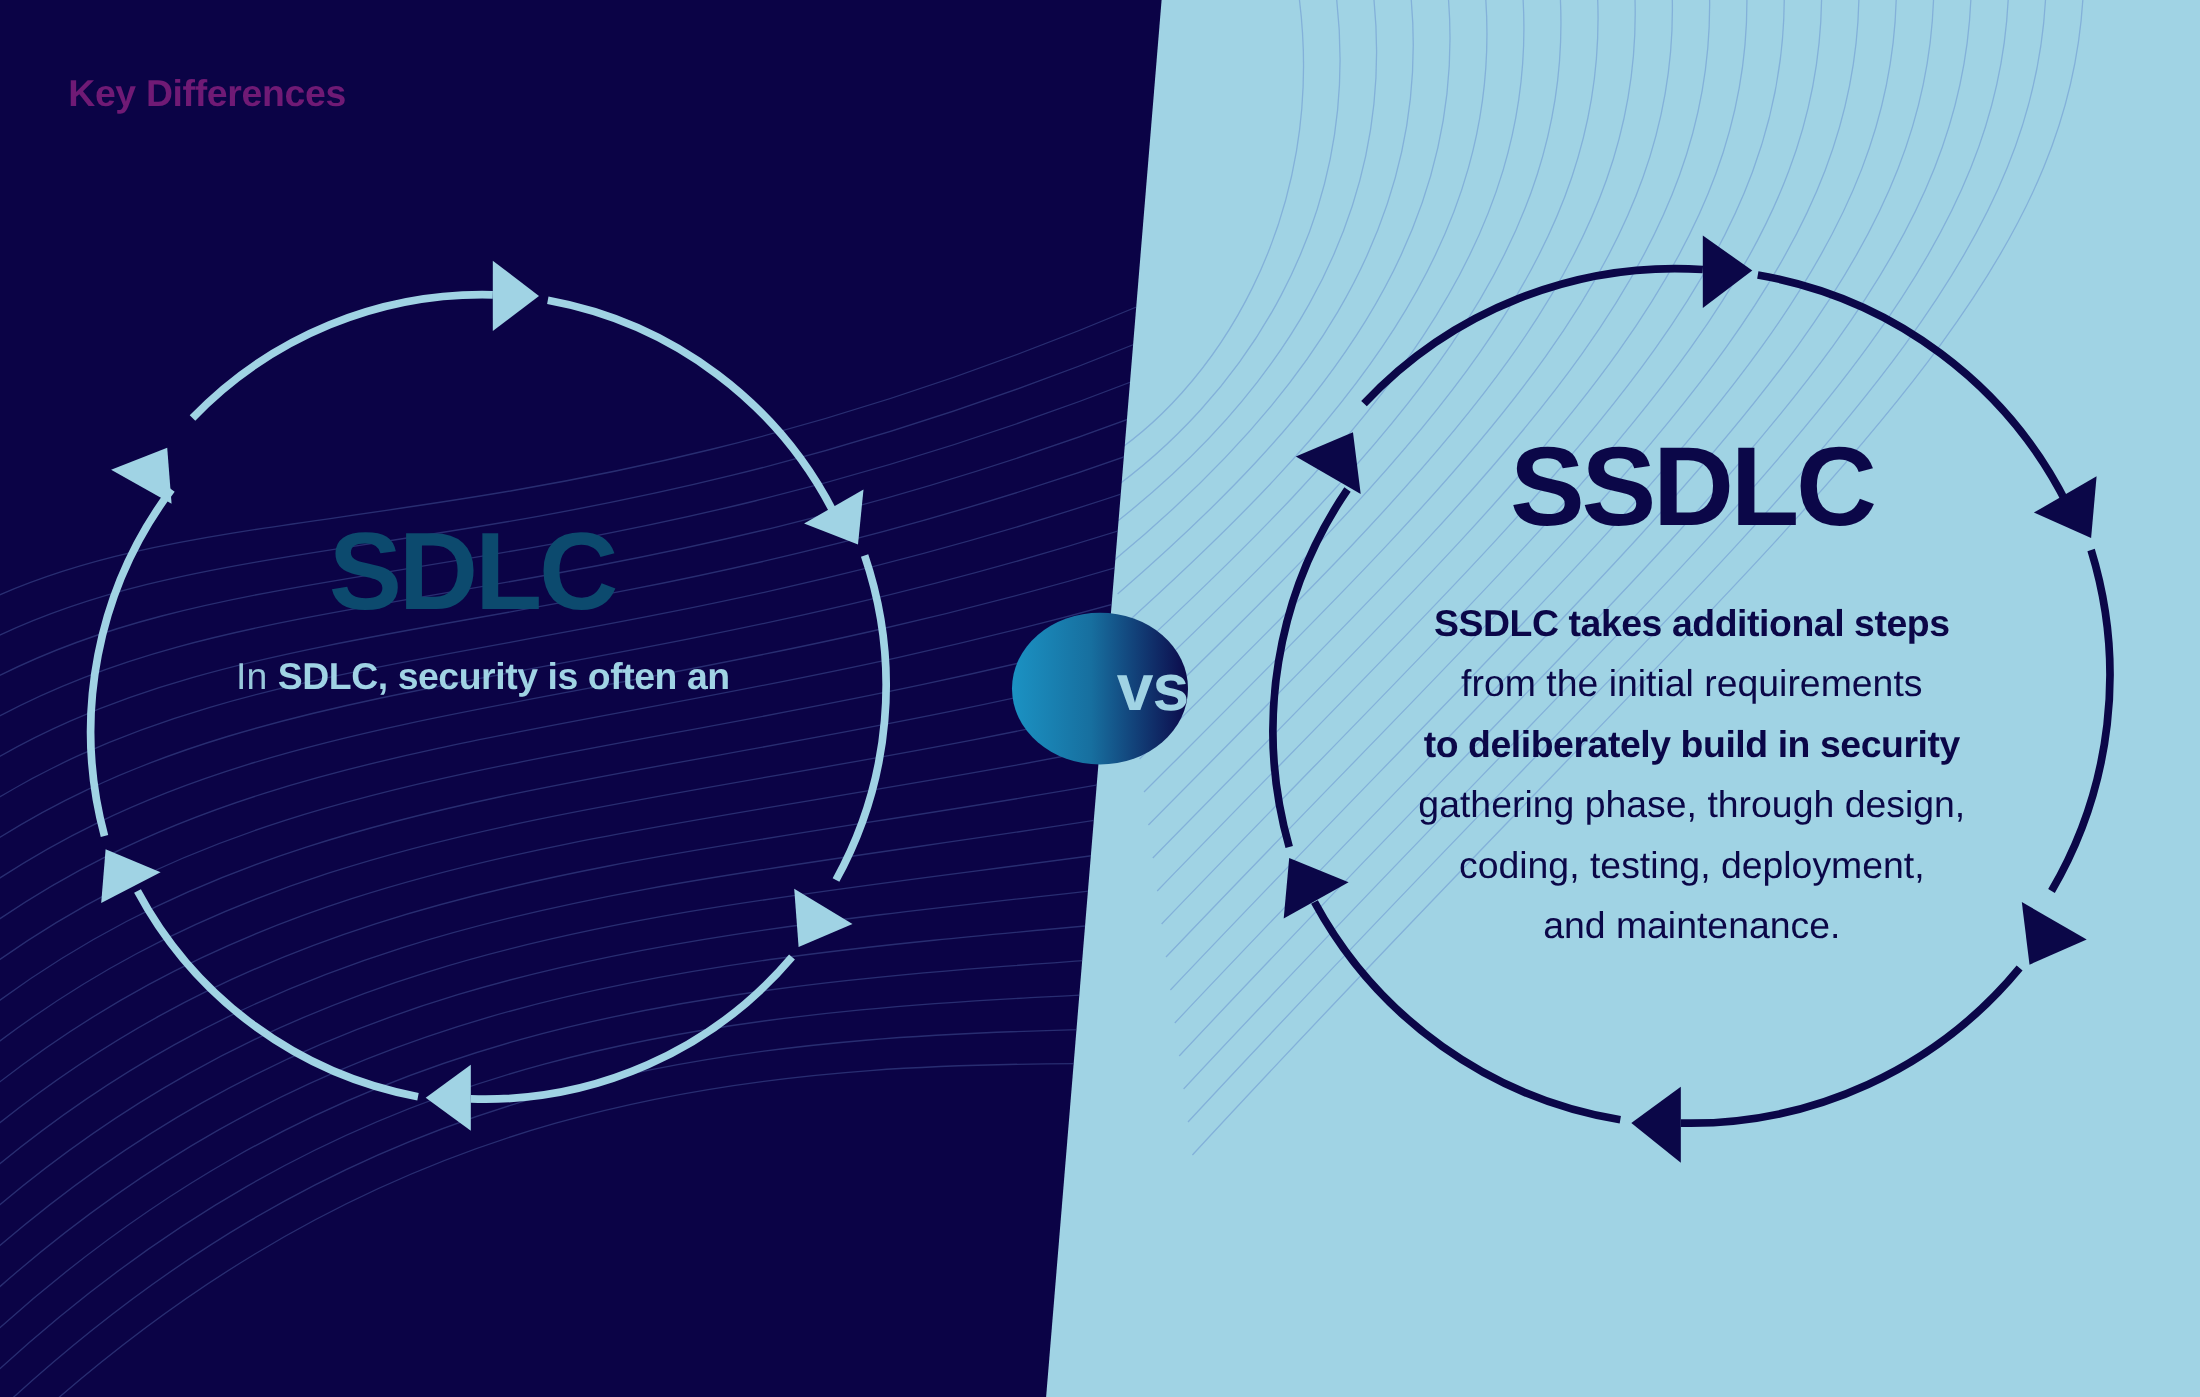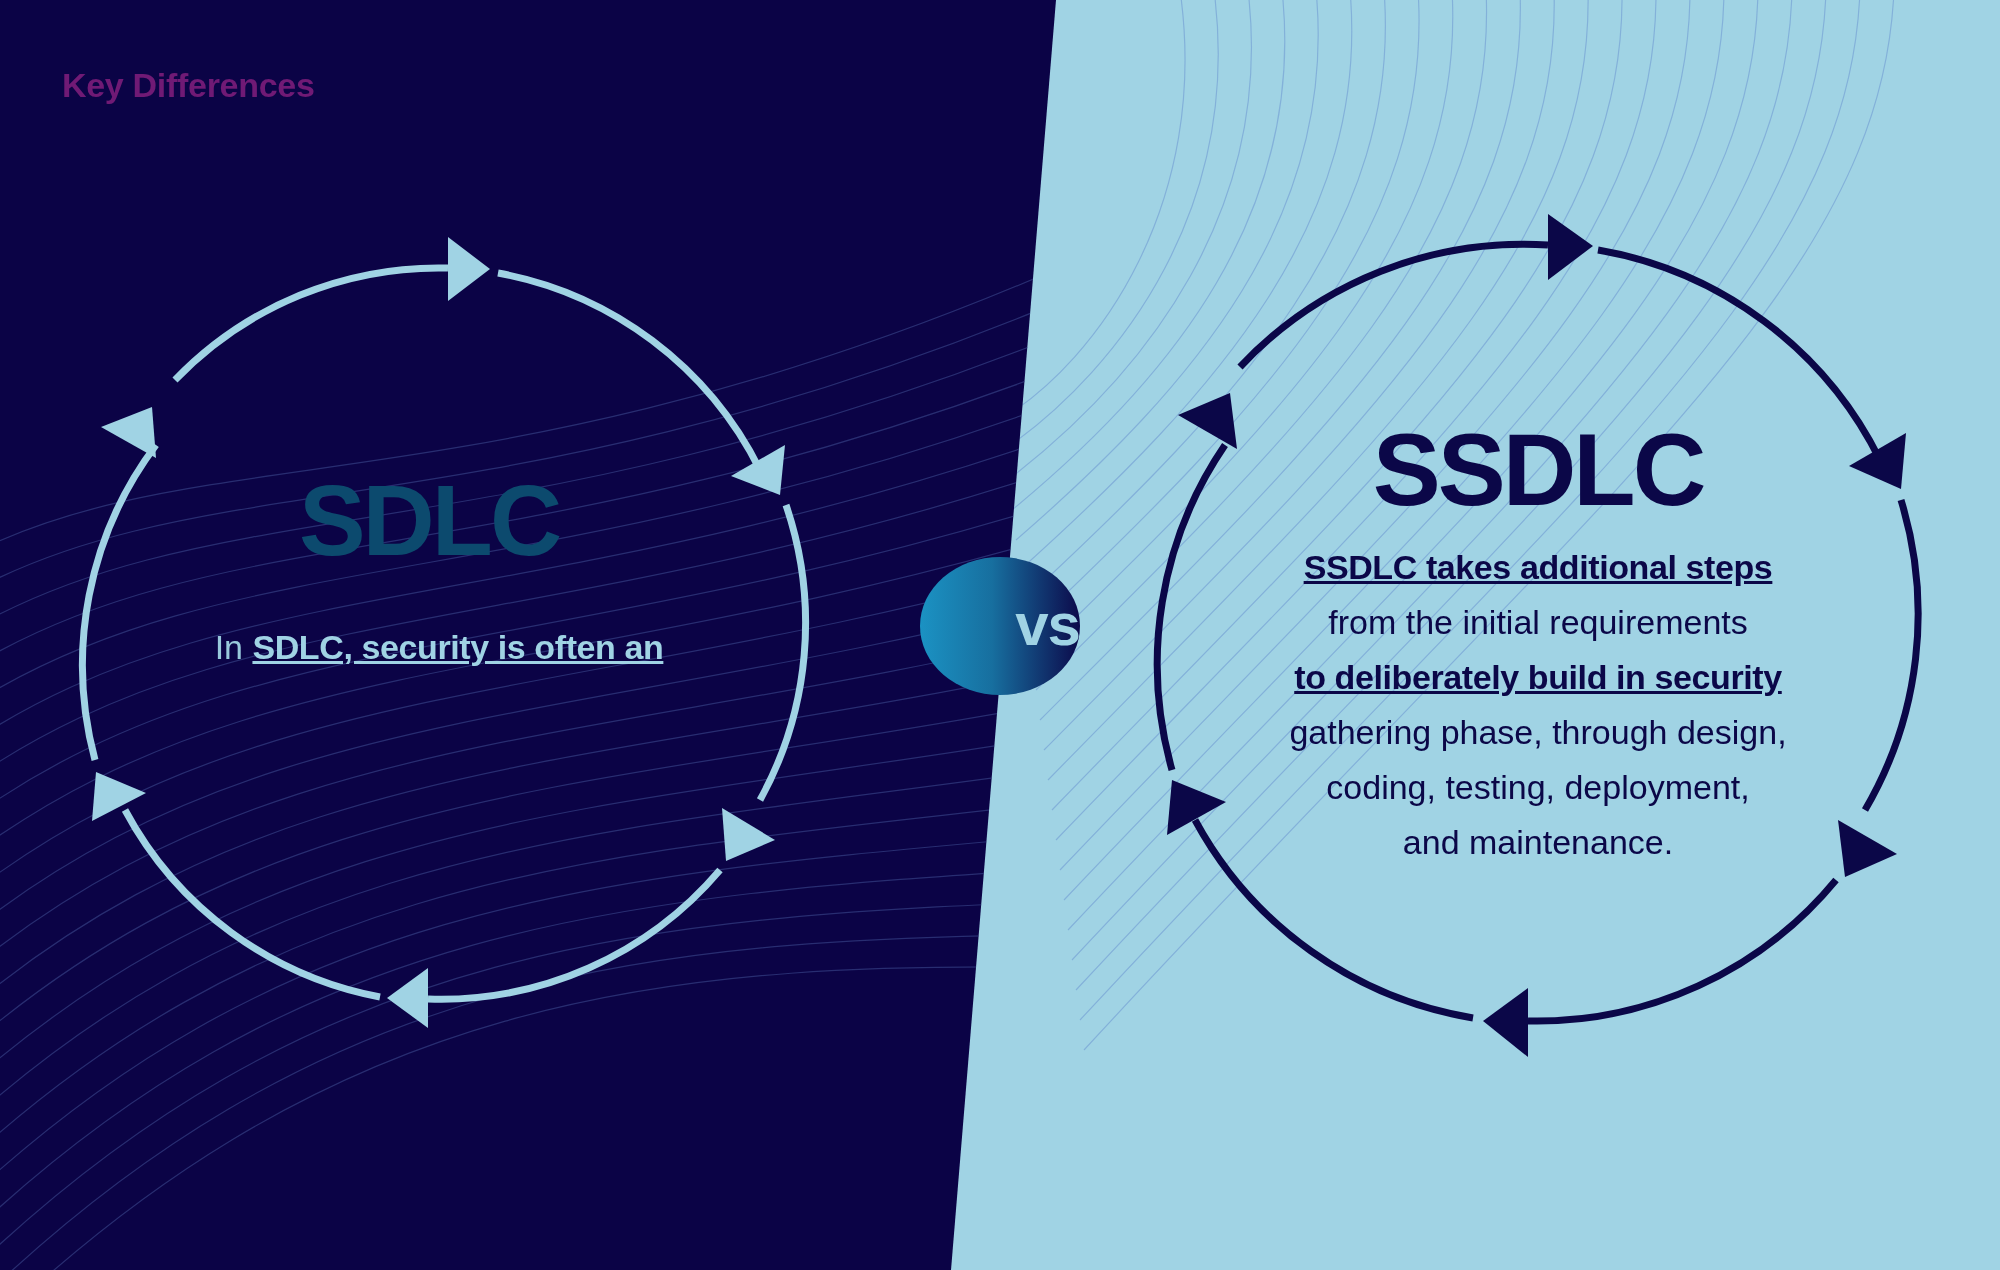--- a/index.html
+++ b/index.html
@@ -6,27 +6,27 @@
   body { width: 2000px; height: 1270px; position: relative; overflow: hidden; background: #a0d3e4; font-family: "Liberation Sans", "DejaVu Sans", sans-serif; }
   #bg { position: absolute; left: 0; top: 0; width: 2000px; height: 1270px; }
   .abs { position: absolute; }
   .heading {
     left: 62px; top: 66px; font-size: 34px; font-weight: 700; color: #701a75; letter-spacing: -0.3px; white-space: nowrap;
   }
   .title {
     font-weight: 700; text-align: center; white-space: nowrap; letter-spacing: -3px; line-height: 1;
   }
   .title-left { left: 229px; width: 400px; top: 470px; font-size: 100px; color: #0c4a6e; }
-  .title-right { left: 1338px; width: 400px; top: 391px; font-size: 102px; color: #0b0748; margin-top: 28px; }
+  .title-right { left: 1338px; width: 400px; top: 391px; font-size: 102px; color: #0b0748; }
   .body-text {
     text-align: center; white-space: nowrap; font-size: 34px; line-height: 55px;
   }
-  .body-left { left: 139px; width: 600px; top: 620px; color: #a0d3e4; }
+  .body-left { left: 139px; width: 600px; top: 588px; color: #a0d3e4; }
   .body-right { left: 1238px; width: 600px; top: 540px; color: #0b0748; }
-  .body-text .b { font-weight: 700; letter-spacing: -0.4px; text-decoration: underline; }
+  .body-text .b { font-weight: 700; letter-spacing: -0.4px; }
   .body-text .l { font-weight: 400; }
   .body-left .l { font-weight: 400; opacity: 0.95; }
   .line { display: block; }
   .vs {
     left: 920px; top: 557px; width: 160px; height: 138px; border-radius: 50%;
     background: linear-gradient(90deg, #1b92c3 0%, #176f9f 45%, #0c0a4b 100%);
     display: flex; align-items: center; justify-content: flex-end;
   }
   .vs span { font-size: 60px; font-weight: 700; color: #a0d3e4; letter-spacing: -1px; margin-top: -4px; }
 </style>

